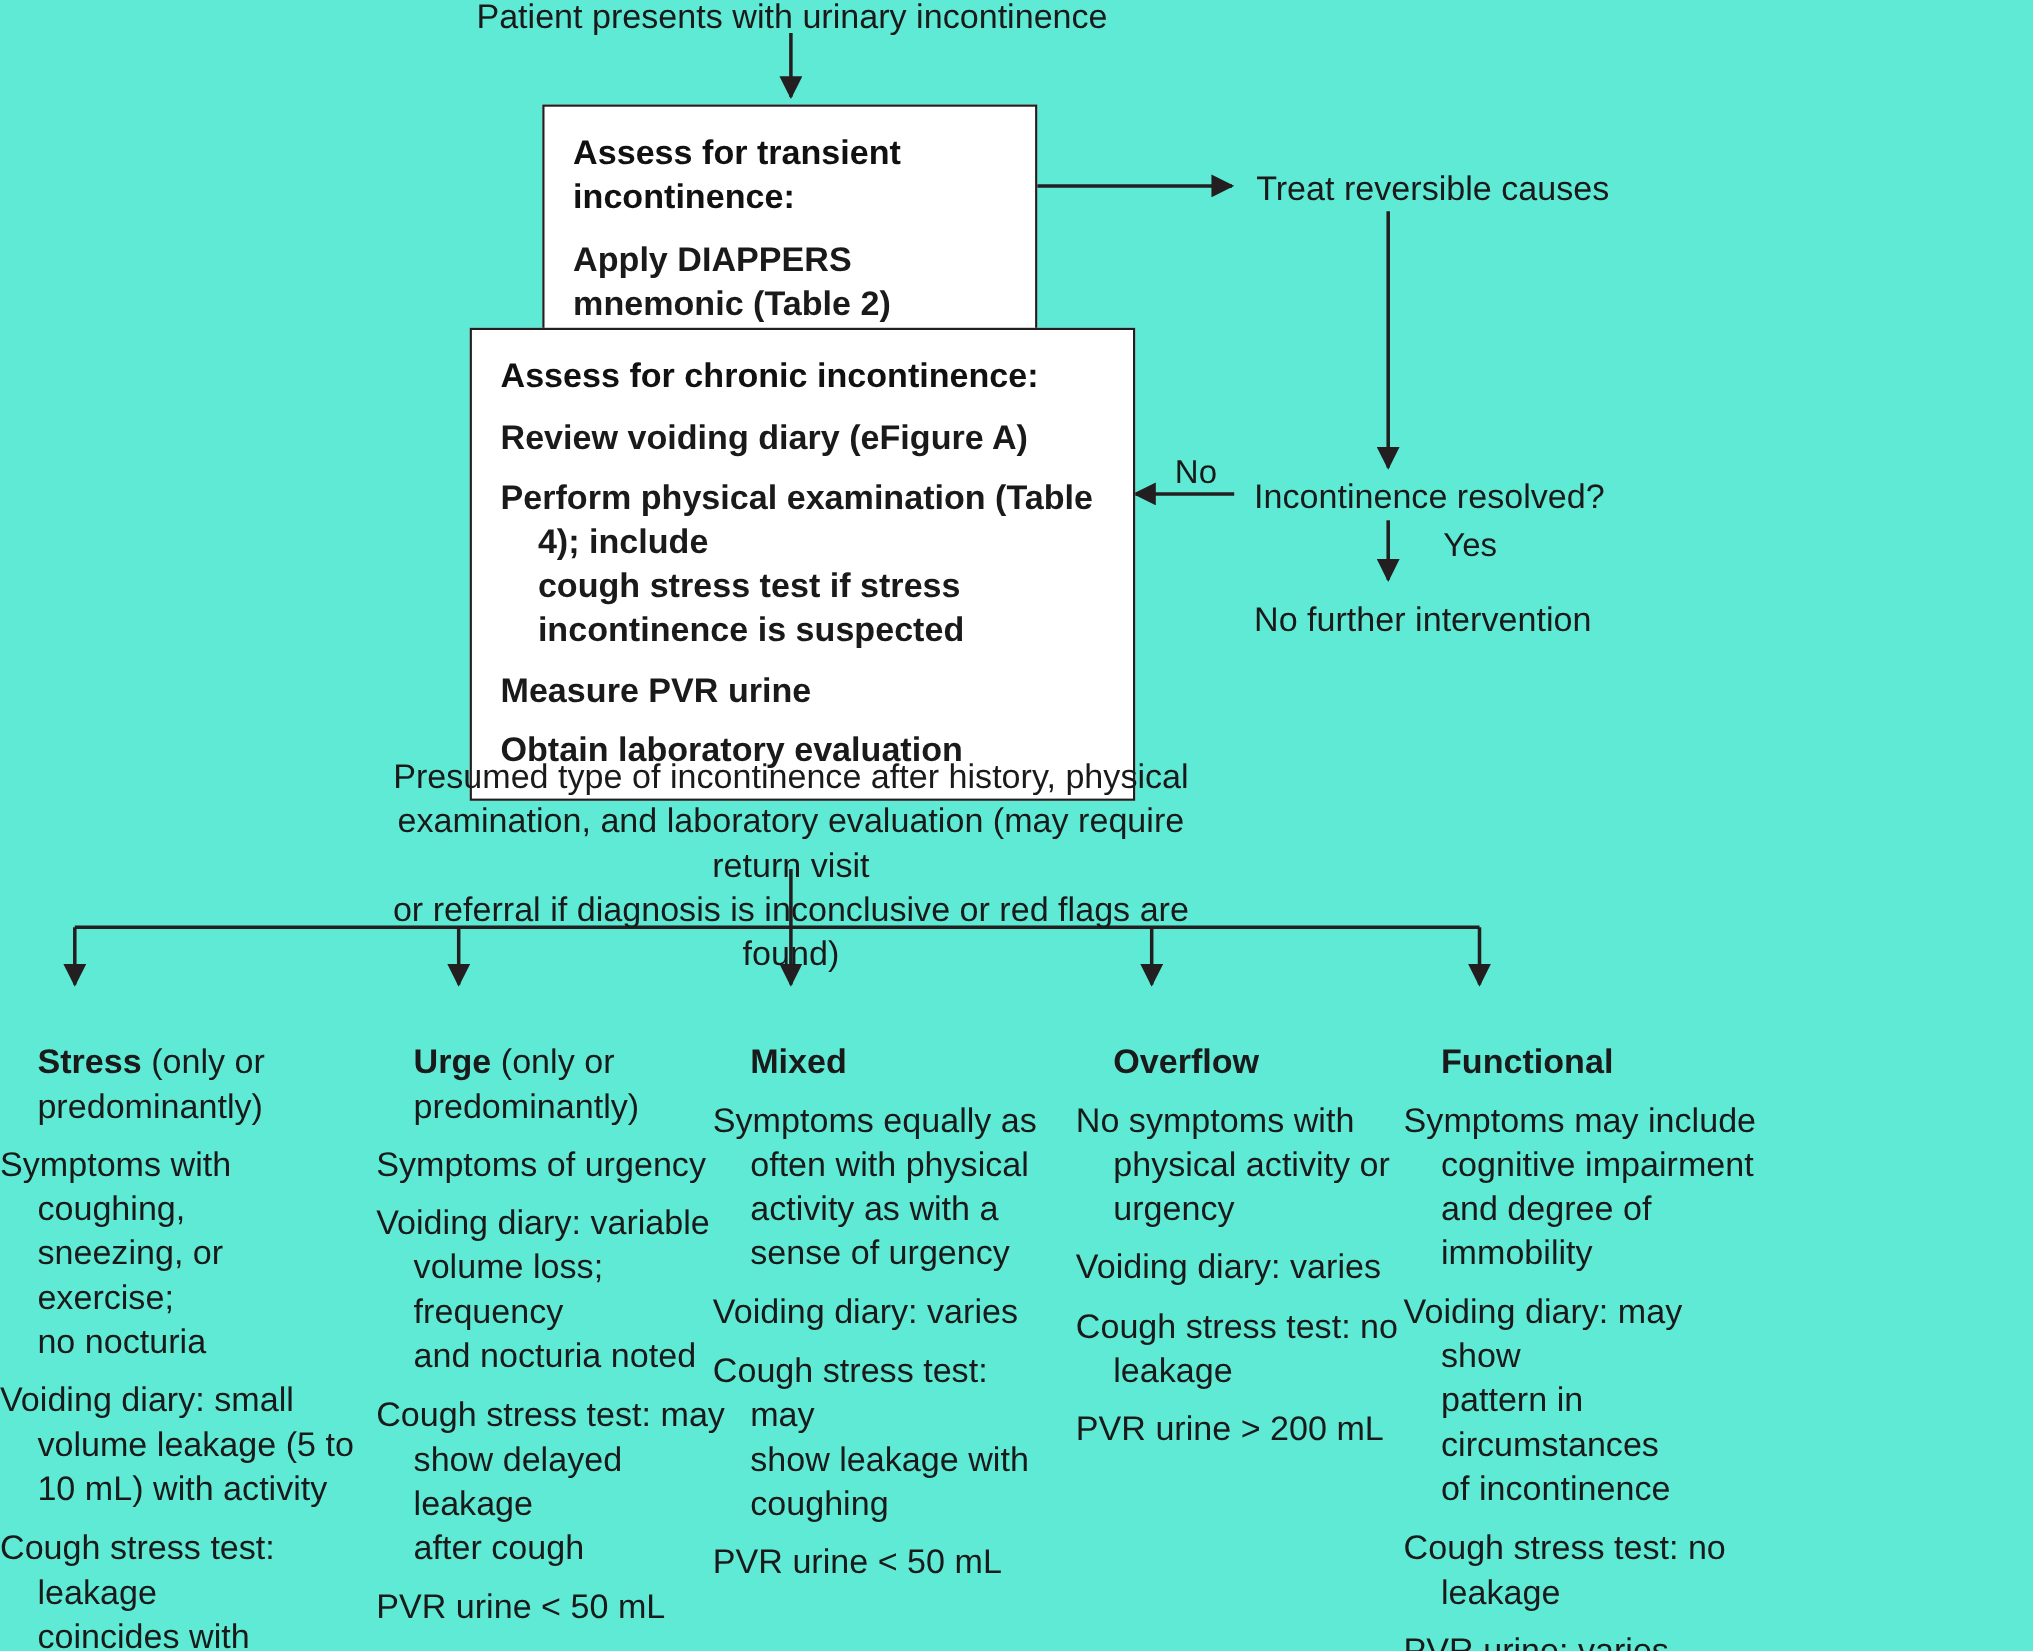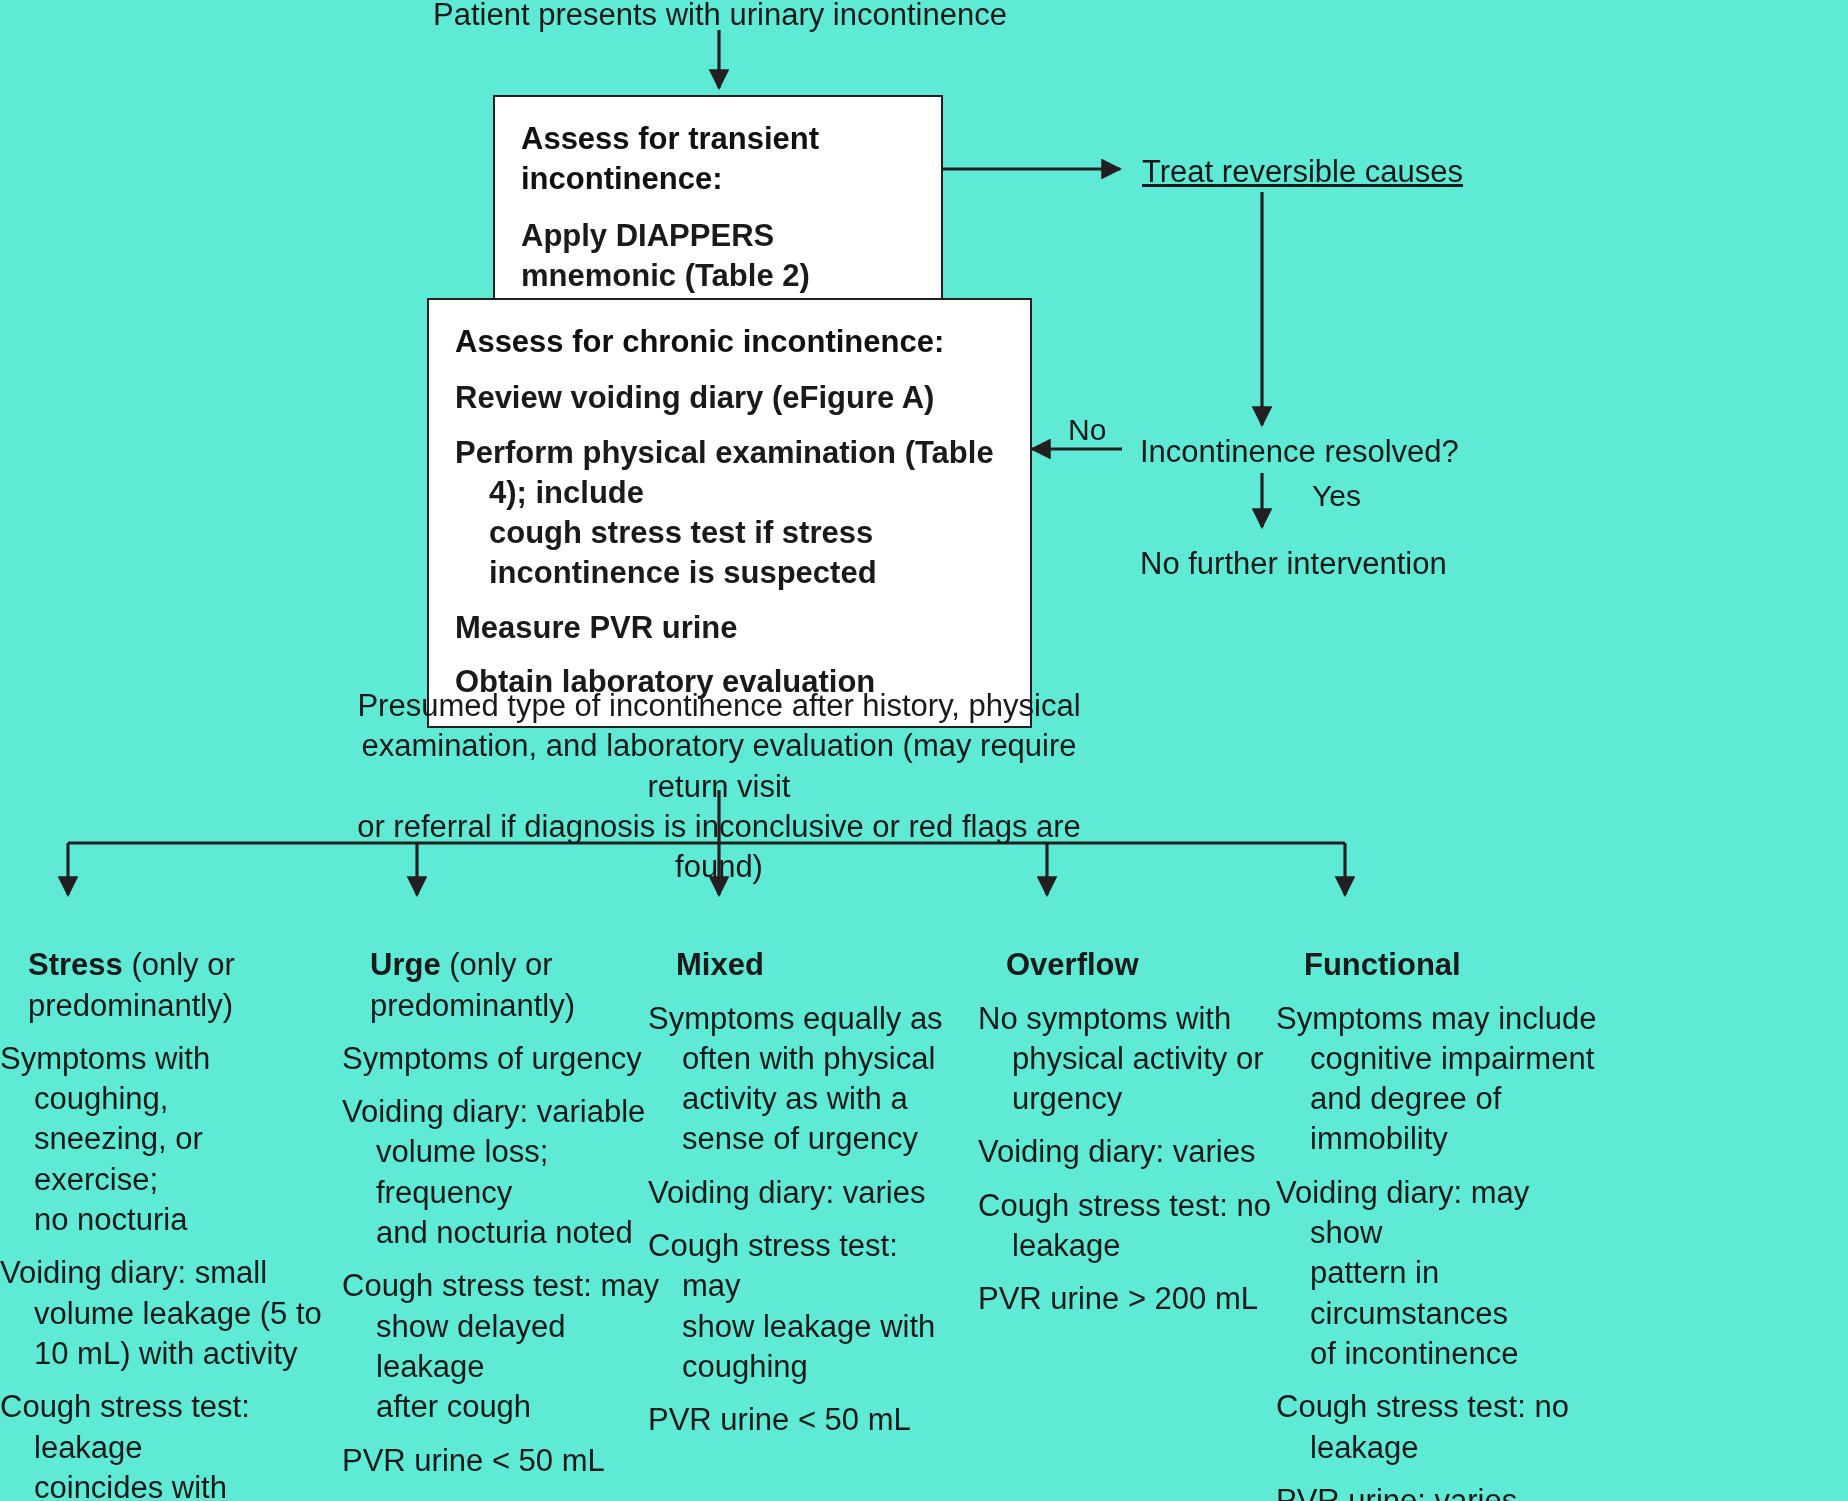--- a/index.html
+++ b/index.html
@@ -71,23 +71,23 @@
     color: #1a1a1a;
   }
   .col {
     position: absolute;
     box-sizing: border-box;
   }
   .col-title {
     font-size: 31px;
     line-height: 1.30;
     margin-bottom: 13px;
+    padding-left: 34px;
     text-indent: -34px;
     white-space: pre-line;
-    margin-left: 28px;
   }
   .col-title b { font-weight: bold; }
   .col-item {
     font-size: 31px;
     line-height: 1.30;
     margin-bottom: 13px;
     padding-left: 34px;
     text-indent: -34px;
     white-space: pre-line;
   }
@@ -142,21 +142,21 @@
 
   <div class="node box" style="left:427px; top:298px; width:605px;">
     <div class="box-title">Assess for chronic incontinence:</div>
     <div class="box-line hang">Review voiding diary (eFigure A)</div>
     <div class="box-line hang">Perform physical examination (Table 4); include
 cough stress test if stress incontinence is suspected</div>
     <div class="box-line hang">Measure PVR urine</div>
     <div class="box-line hang">Obtain laboratory evaluation</div>
   </div>
 
-  <div class="node plain-text" style="left:1142px; top:152px; width:420px;text-decoration:underline;">Treat reversible causes</div>
+  <div class="node plain-text" style="left:1142px; top:152px; width:420px;">Treat reversible causes</div>
 
   <div class="node plain-text" style="left:1140px; top:432px; width:400px;">Incontinence resolved?</div>
 
   <div class="node plain-text" style="left:1140px; top:544px; width:420px;">No further intervention</div>
 
   <div class="edge-label" style="left:1068px; top:412px;">No</div>
   <div class="edge-label" style="left:1312px; top:478px;">Yes</div>
 
   <div class="node plain-text centered" style="left:349px; top:686px; width:740px;">Presumed type of incontinence after history, physical
 examination, and laboratory evaluation (may require return visit

